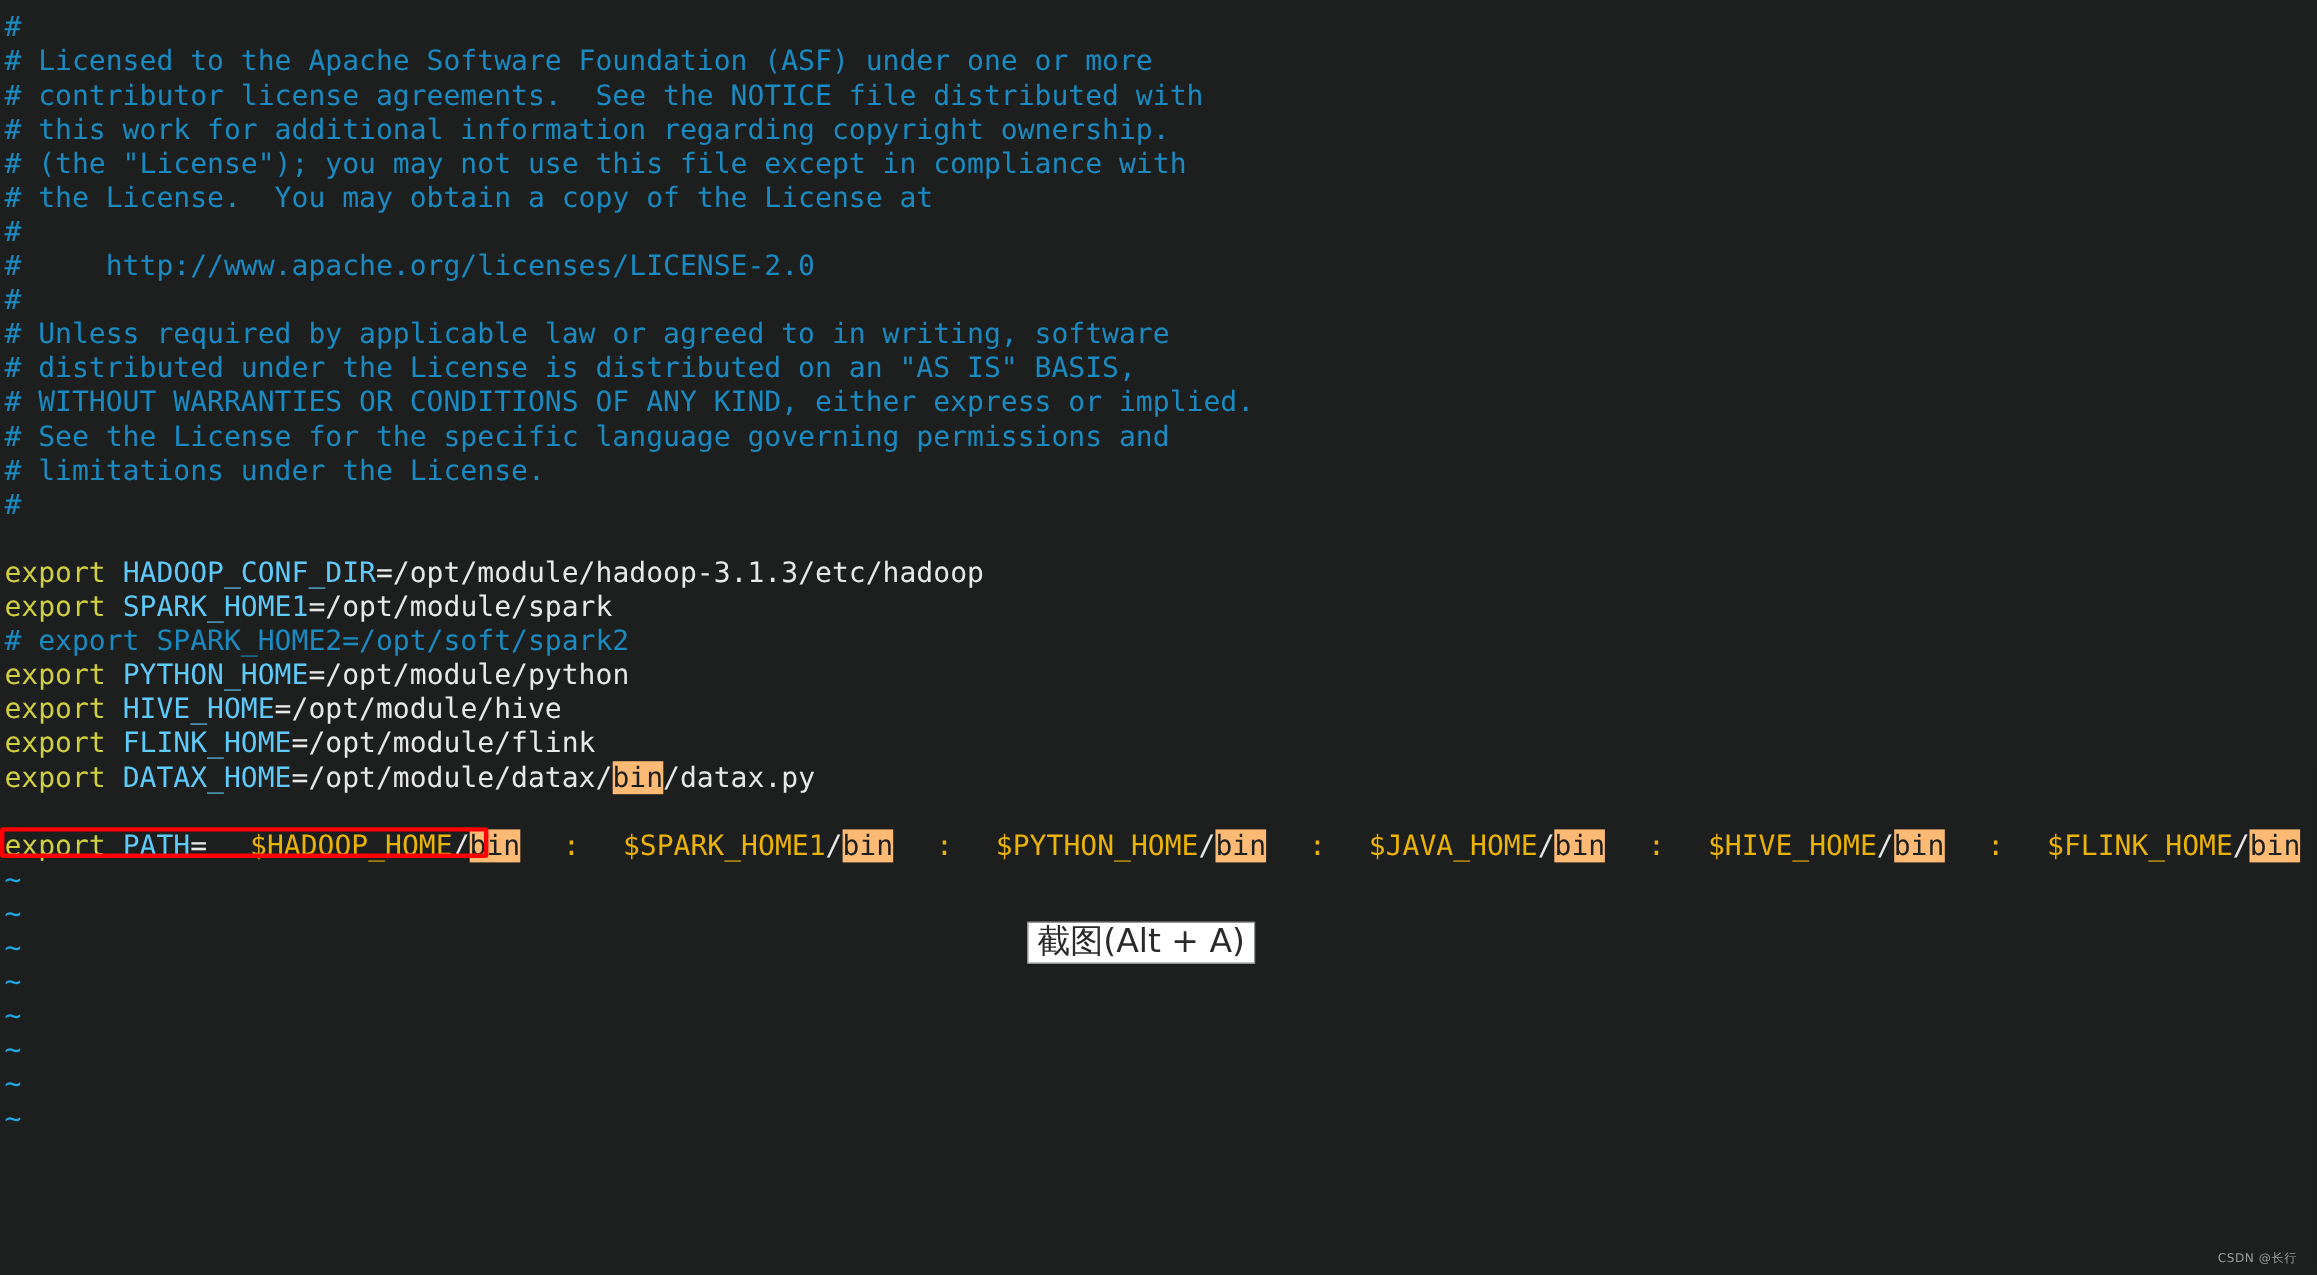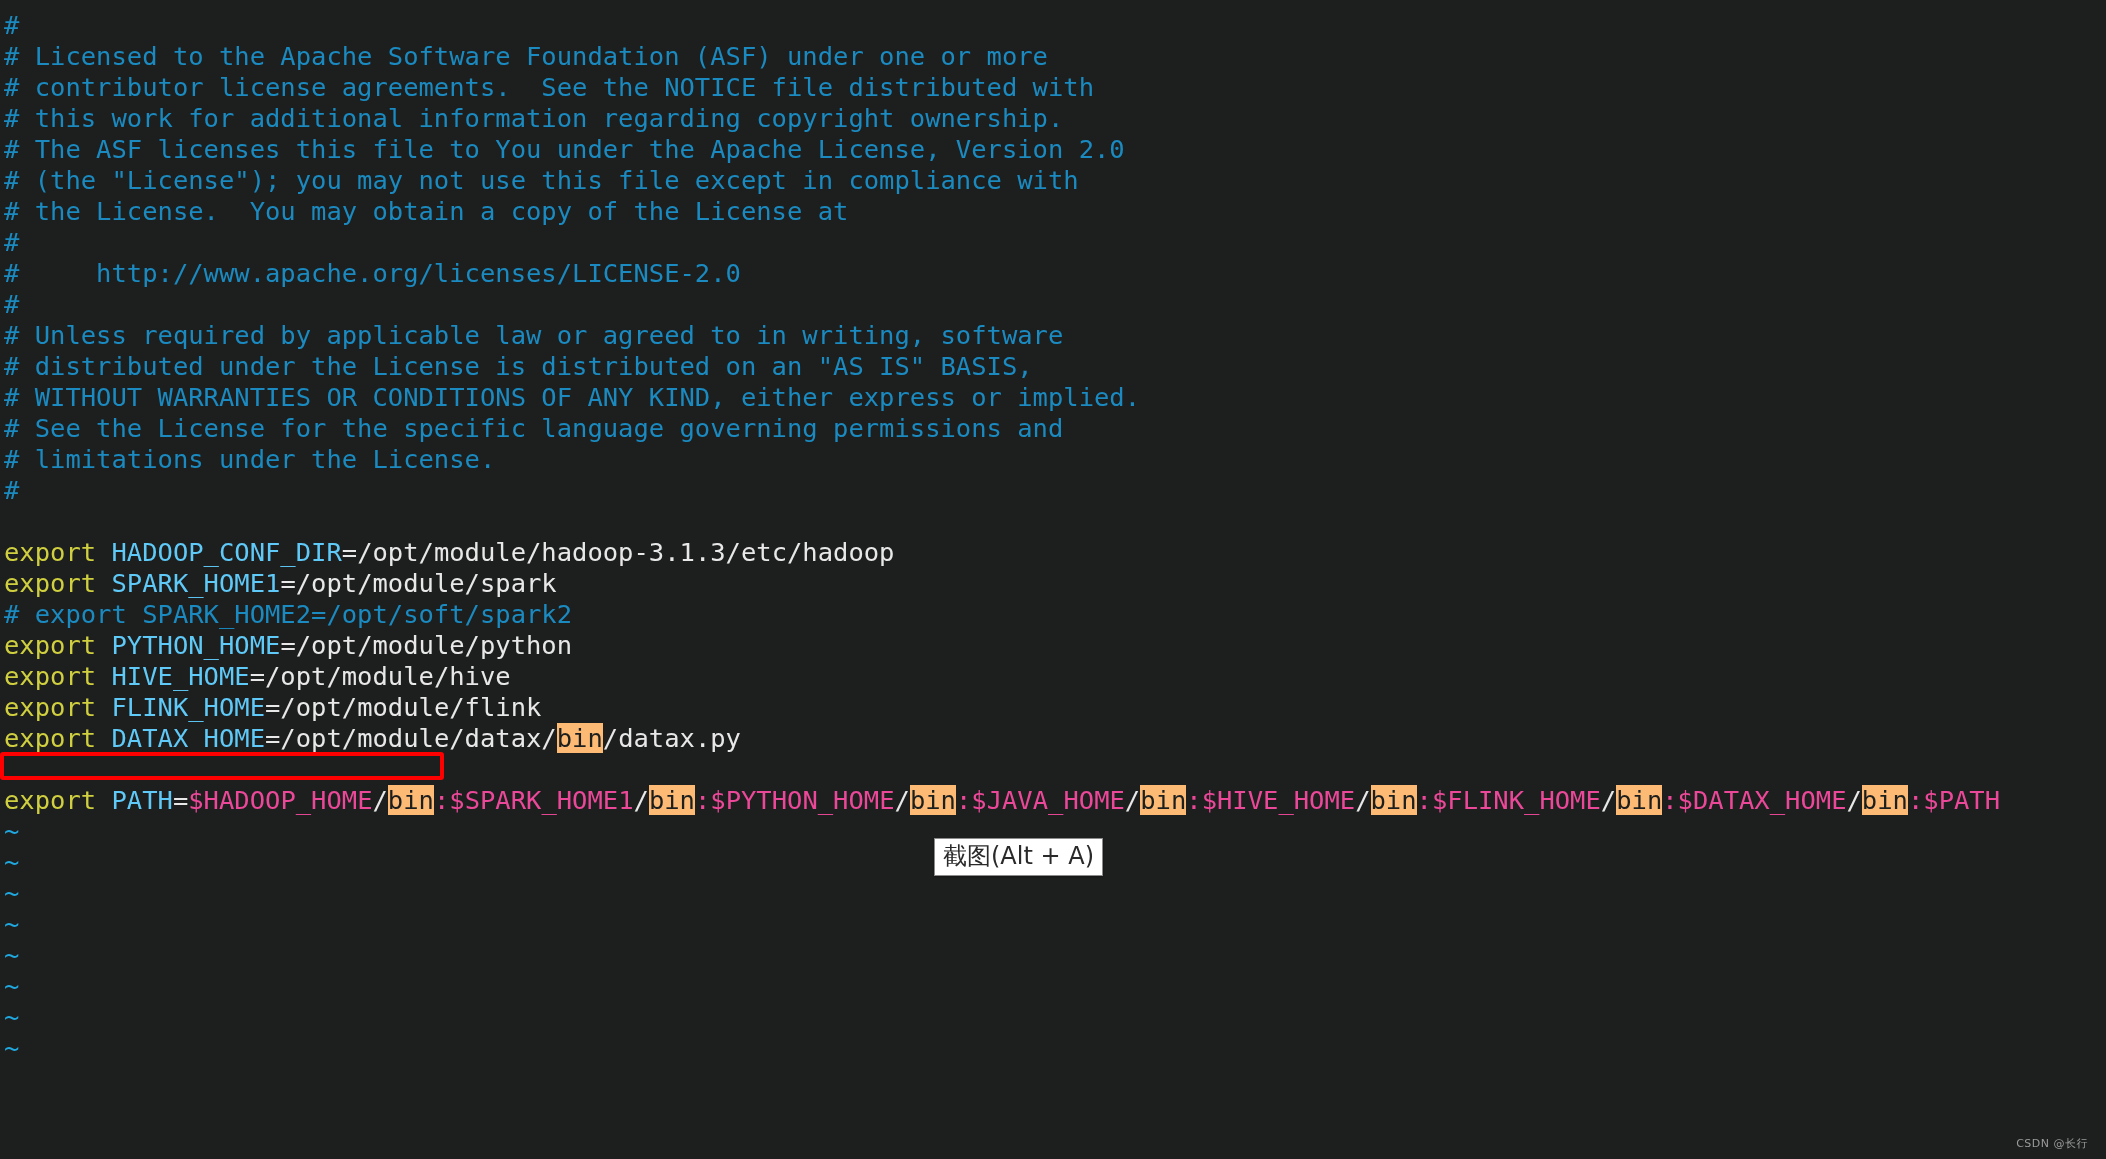--- a/index.html
+++ b/index.html
@@ -33,21 +33,21 @@
     position: relative;
   }
 
   .tok { white-space: pre; }
 
   
   .c-comment  { color: #1a8ac0; }
   .c-keyword  { color: #cfcf3f; }
   .c-var      { color: #5fc9f8; }
   .c-path     { color: #e8e8e8; }
-  .c-dollar   { color: #ec4899; }
+  .c-dollar   { color: #eab308; margin-left: 39px; }
   .c-hl       { background: #fdba74; color: #1d1f1e; }
   .c-tilde    { color: #20a8e0; }
   .c-blank    { color: transparent; }
 
   
   #flink-box {
     position: absolute;
     left: 0px;
     top: 752px;
     width: 444px;
@@ -61,21 +61,21 @@
   
   #capture-tooltip {
     position: absolute;
     left: 934px;
     top: 838px;
     padding: 2px 8px 4px 8px;
     background: #ffffff;
     border: 1px solid #8b8b8b;
     color: #2a2a2a;
     font-family: "DejaVu Sans", "Liberation Sans", sans-serif;
-    font-size: 24px;
+    font-size: 30px;
     line-height: 30px;
     white-space: nowrap;
     box-shadow: 0 1px 2px rgba(0,0,0,0.35);
   }
 
   
   #status-line {
     position: absolute;
     left: 0;
     bottom: 0;
@@ -102,21 +102,20 @@
 </head>
 <body>
 
 <div id="terminal">
 
   <div id="text-area">
       <div class="line"><span class="tok c-comment">#</span></div>
       <div class="line"><span class="tok c-comment"># Licensed to the Apache Software Foundation (ASF) under one or more</span></div>
       <div class="line"><span class="tok c-comment"># contributor license agreements.  See the NOTICE file distributed with</span></div>
       <div class="line"><span class="tok c-comment"># this work for additional information regarding copyright ownership.</span></div>
-      <div class="line"><span class="tok c-comment"># The ASF licenses this file to You under the Apache License, Version 2.0</span></div>
       <div class="line"><span class="tok c-comment"># (the "License"); you may not use this file except in compliance with</span></div>
       <div class="line"><span class="tok c-comment"># the License.  You may obtain a copy of the License at</span></div>
       <div class="line"><span class="tok c-comment">#</span></div>
       <div class="line"><span class="tok c-comment">#     http://www.apache.org/licenses/LICENSE-2.0</span></div>
       <div class="line"><span class="tok c-comment">#</span></div>
       <div class="line"><span class="tok c-comment"># Unless required by applicable law or agreed to in writing, software</span></div>
       <div class="line"><span class="tok c-comment"># distributed under the License is distributed on an "AS IS" BASIS,</span></div>
       <div class="line"><span class="tok c-comment"># WITHOUT WARRANTIES OR CONDITIONS OF ANY KIND, either express or implied.</span></div>
       <div class="line"><span class="tok c-comment"># See the License for the specific language governing permissions and</span></div>
       <div class="line"><span class="tok c-comment"># limitations under the License.</span></div>

